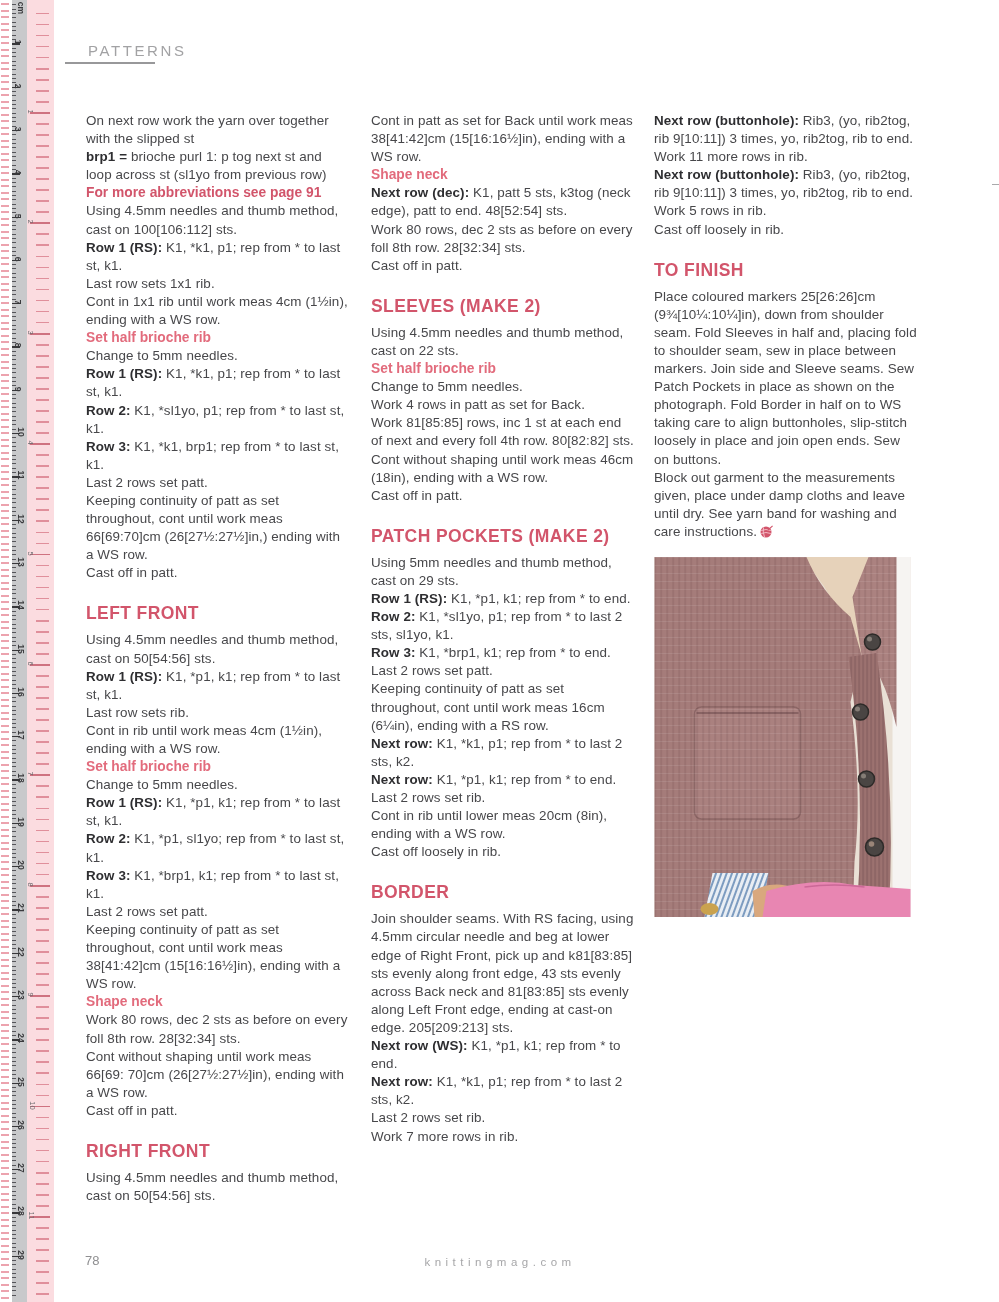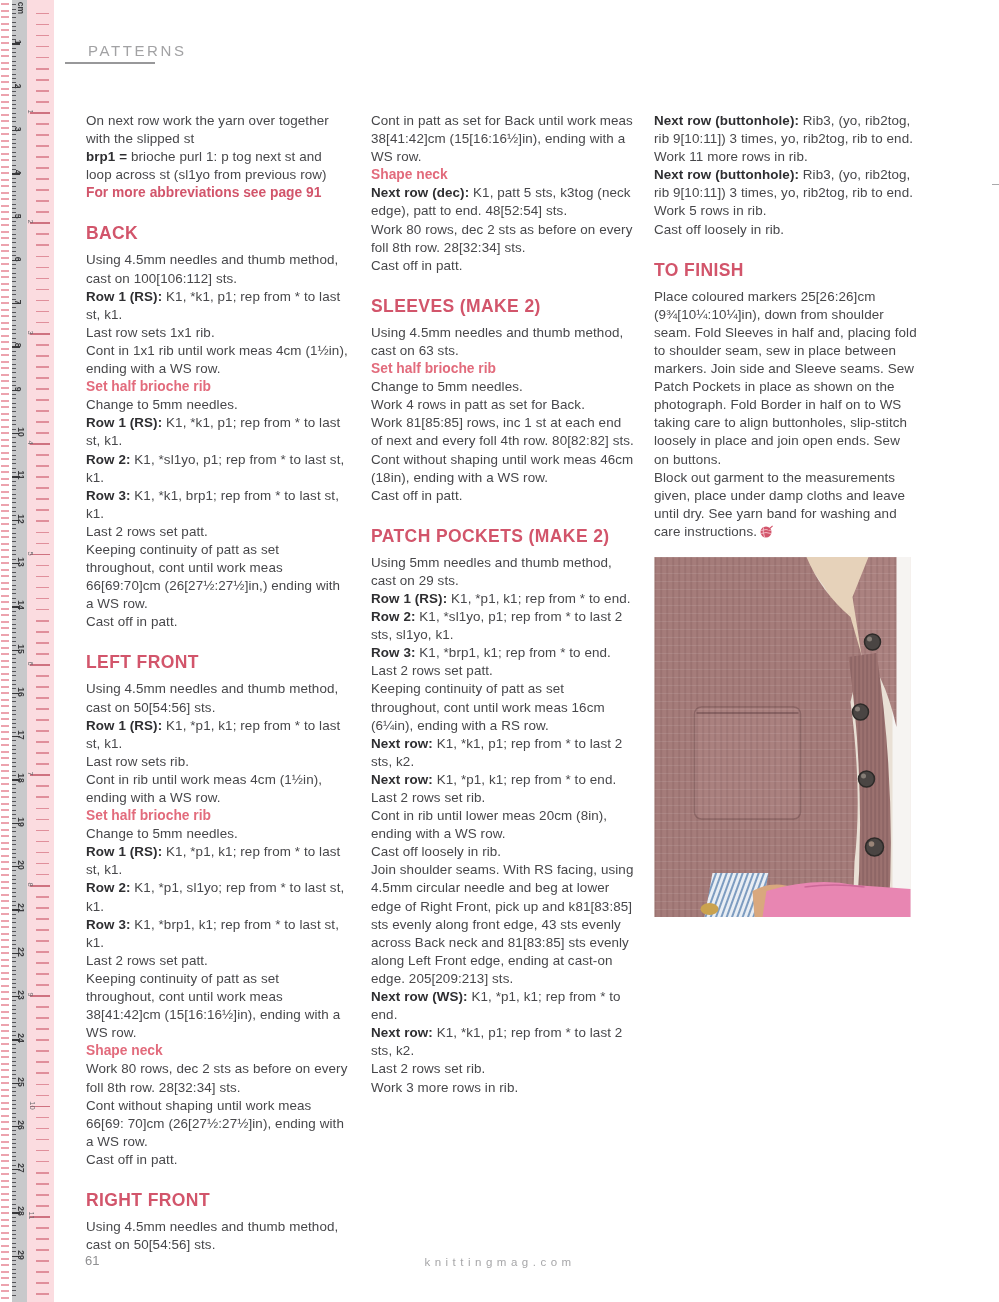--- a/index.html
+++ b/index.html
@@ -706,21 +706,20 @@
   </div>
 
 <div class="pagehead">PATTERNS</div>
 <div class="pagehead-rule"></div>
 <div class="crop-mark"></div>
 
 <div class="col col1">
     <p class="para">On next row work the yarn over together with the slipped st</p>
     <p class="para"><strong>brp1 =</strong> brioche purl 1: p tog next st and loop across st (sl1yo from previous row)</p>
     <div class="redbold">For more abbreviations see page 91</div>
-    <h2 class="head">BACK</h2>
     <p class="para">Using 4.5mm needles and thumb method, cast on 100[106:112] sts.</p>
     <p class="para"><strong>Row 1 (RS):</strong> K1, *k1, p1; rep from * to last st, k1.</p>
     <p class="para">Last row sets 1x1 rib.</p>
     <p class="para">Cont in 1x1 rib until work meas 4cm (1½in), ending with a WS row.</p>
     <div class="subhead">Set half brioche rib</div>
     <p class="para">Change to 5mm needles.</p>
     <p class="para"><strong>Row 1 (RS):</strong> K1, *k1, p1; rep from * to last st, k1.</p>
     <p class="para"><strong>Row 2:</strong> K1, *sl1yo, p1; rep from * to last st, k1.</p>
     <p class="para"><strong>Row 3:</strong> K1, *k1, brp1; rep from * to last st, k1.</p>
     <p class="para">Last 2 rows set patt.</p>
@@ -745,44 +744,45 @@
     <h2 class="head">RIGHT FRONT</h2>
     <p class="para">Using 4.5mm needles and thumb method, cast on 50[54:56] sts.</p>
   </div>
 <div class="col col2">
     <p class="para">Cont in patt as set for Back until work meas 38[41:42]cm (15[16:16½]in), ending with a WS row.</p>
     <div class="subhead">Shape neck</div>
     <p class="para"><strong>Next row (dec):</strong> K1, patt 5 sts, k3tog (neck edge), patt to end. 48[52:54] sts.</p>
     <p class="para">Work 80 rows, dec 2 sts as before on every foll 8th row. 28[32:34] sts.</p>
     <p class="para">Cast off in patt.</p>
     <h2 class="head">SLEEVES (MAKE 2)</h2>
-    <p class="para">Using 4.5mm needles and thumb method, cast on 63 sts.</p>
+    <p class="para">Using 4.5mm needles and thumb method, cast on 22 sts.</p>
     <div class="subhead">Set half brioche rib</div>
     <p class="para">Change to 5mm needles.</p>
     <p class="para">Work 4 rows in patt as set for Back.</p>
     <p class="para">Work 81[85:85] rows, inc 1 st at each end of next and every foll 4th row. 80[82:82] sts.</p>
     <p class="para">Cont without shaping until work meas 46cm (18in), ending with a WS row.</p>
     <p class="para">Cast off in patt.</p>
     <h2 class="head">PATCH POCKETS (MAKE 2)</h2>
     <p class="para">Using 5mm needles and thumb method, cast on 29 sts.</p>
     <p class="para"><strong>Row 1 (RS):</strong> K1, *p1, k1; rep from * to end.</p>
     <p class="para"><strong>Row 2:</strong> K1, *sl1yo, p1; rep from * to last 2 sts, sl1yo, k1.</p>
     <p class="para"><strong>Row 3:</strong> K1, *brp1, k1; rep from * to end.</p>
     <p class="para">Last 2 rows set patt.</p>
     <p class="para">Keeping continuity of patt as set throughout, cont until work meas 16cm (6¼in), ending with a RS row.</p>
     <p class="para"><strong>Next row:</strong> K1, *k1, p1; rep from * to last 2 sts, k2.</p>
     <p class="para"><strong>Next row:</strong> K1, *p1, k1; rep from * to end.</p>
     <p class="para">Last 2 rows set rib.</p>
     <p class="para">Cont in rib until lower meas 20cm (8in), ending with a WS row.</p>
     <p class="para">Cast off loosely in rib.</p>
+    <h2 class="head">BORDER</h2>
     <p class="para">Join shoulder seams. With RS facing, using 4.5mm circular needle and beg at lower edge of Right Front, pick up and k81[83:85] sts evenly along front edge, 43 sts evenly across Back neck and 81[83:85] sts evenly along Left Front edge, ending at cast-on edge. 205[209:213] sts.</p>
     <p class="para"><strong>Next row (WS):</strong> K1, *p1, k1; rep from * to end.</p>
     <p class="para"><strong>Next row:</strong> K1, *k1, p1; rep from * to last 2 sts, k2.</p>
     <p class="para">Last 2 rows set rib.</p>
-    <p class="para">Work 3 more rows in rib.</p>
+    <p class="para">Work 7 more rows in rib.</p>
   </div>
 <div class="col col3">
     <p class="para"><strong>Next row (buttonhole):</strong> Rib3, (yo, rib2tog, rib 9[10:11]) 3 times, yo, rib2tog, rib to end.</p>
     <p class="para">Work 11 more rows in rib.</p>
     <p class="para"><strong>Next row (buttonhole):</strong> Rib3, (yo, rib2tog, rib 9[10:11]) 3 times, yo, rib2tog, rib to end.</p>
     <p class="para">Work 5 rows in rib.</p>
     <p class="para">Cast off loosely in rib.</p>
     <h2 class="head">TO FINISH</h2>
     <p class="para">Place coloured markers 25[26:26]cm (9¾[10¼:10¼]in), down from shoulder seam. Fold Sleeves in half and, placing fold to shoulder seam, sew in place between markers. Join side and Sleeve seams. Sew Patch Pockets in place as shown on the photograph. Fold Border in half on to WS taking care to align buttonholes, slip-stitch loosely in place and join open ends. Sew on buttons.</p>
     <p class="para">Block out garment to the measurements given, place under damp cloths and leave until dry. See yarn band for washing and care instructions.<svg width="13" height="13" viewBox="0 0 13 13" class="yarn-icon">
@@ -827,14 +827,14 @@
   <circle cx="209" cy="219" r="2.5" fill="#857d76"></circle>
       <circle cx="217" cy="287" r="2.8" fill="#9a8578"></circle>
   <polygon points="58,316 114,316 106,360 50,360" fill="url(#shirtstripes)"></polygon>
   <ellipse cx="55" cy="352" rx="9" ry="6" fill="#caa24e"></ellipse>
   <path d="M98,334 Q120,322 142,332 L150,360 L100,360 Z" fill="#d9a87e"></path>
   <path d="M112,334 Q160,320 200,328 L256,332 L256,360 L108,360 Z" fill="#e886b2"></path>
   <path d="M150,330 Q180,326 210,330" stroke="rgba(150,50,100,0.35)" stroke-width="1.5" fill="none"></path>
 </svg>
   </div>
 
-<div class="pagenum">61</div>
+<div class="pagenum">78</div>
 <div class="website">knittingmag.com</div>
 
 </body></html>

